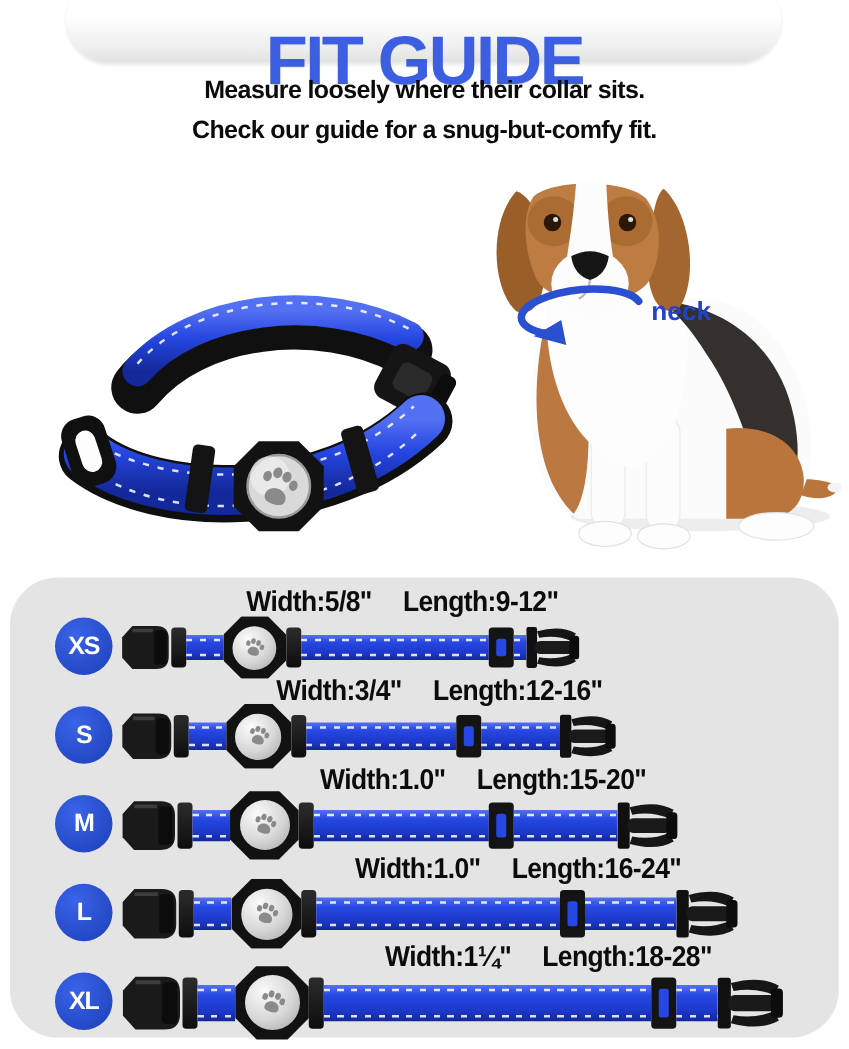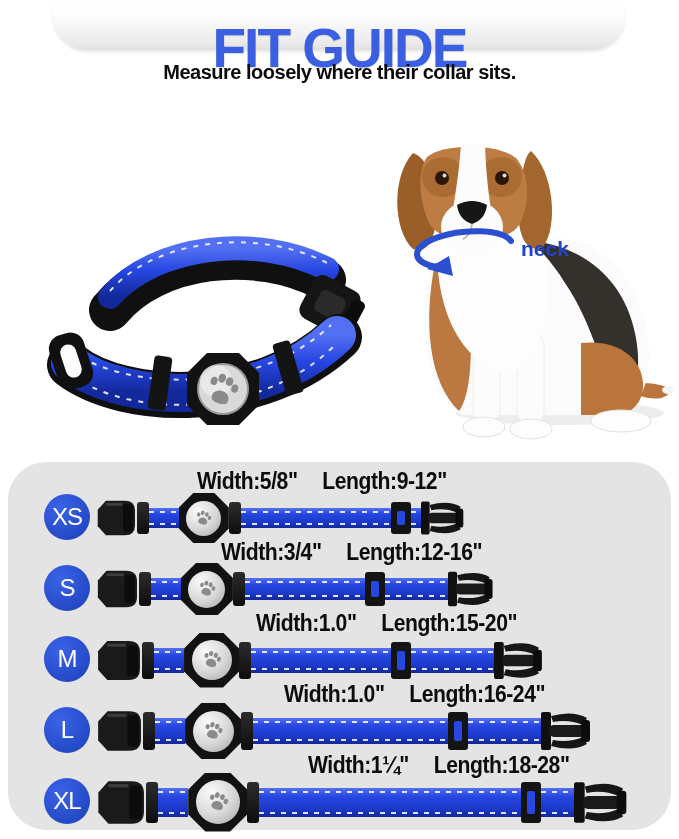--- a/index.html
+++ b/index.html
@@ -43,21 +43,21 @@
     transform:scaleX(.92);transform-origin:left center;
   }
   .row-xs .row-labels{left:189px}
   .row-s  .row-labels{left:213px}
   .row-m  .row-labels{left:248px}
   .row-l  .row-labels{left:276px}
   .row-xl .row-labels{left:300px}
   .size-badge{
     position:absolute;left:36px;top:26px;width:46px;height:46px;border-radius:50%;
     background:radial-gradient(circle at 35% 30%,#3a63e8,#2348c4 75%);
-    color:#fff;font-size:24px;font-weight:normal;
+    color:#fff;font-size:20px;font-weight:bold;
     display:flex;align-items:center;justify-content:center;letter-spacing:-1px;
   }
   .collar{position:absolute;left:87px;top:26px;height:48px;display:flex;align-items:center;}
   .lbuckle{height:calc(var(--t) + 20px);width:auto;flex:none;}
   .rbuckle{height:calc(var(--t) + 18px);width:auto;flex:none;}
   .keeper{
     flex:none;width:12px;height:calc(var(--t) + 12px);
     background:linear-gradient(180deg,#2c2c2c,#0d0d0d);border-radius:3px;
   }
   .strap{flex:none;position:relative;height:var(--t);
@@ -93,20 +93,21 @@
   }
   .slider-inner{width:8px;height:calc(var(--t) - 6px);background:#2647e2;border-radius:2px;}
 </style>
 </head>
 <body>
 
 <div class="header-pill"></div>
 <div class="page-title">FIT GUIDE</div>
 <div class="subtitle">
   <div>Measure loosely where their collar sits.</div>
+  <div>Check our guide for a snug-but-comfy fit.</div>
 </div>
 
 <svg class="collar-photo" width="340" height="215" viewBox="0 0 340 215">
   <defs>
     <linearGradient id="blueband" x1="0" y1="0" x2="0" y2="1">
       <stop offset="0" stop-color="#5470f2"></stop>
         <stop offset=".45" stop-color="#2647e2"></stop>
         <stop offset="1" stop-color="#13289a"></stop>
     </linearGradient>
   </defs>

